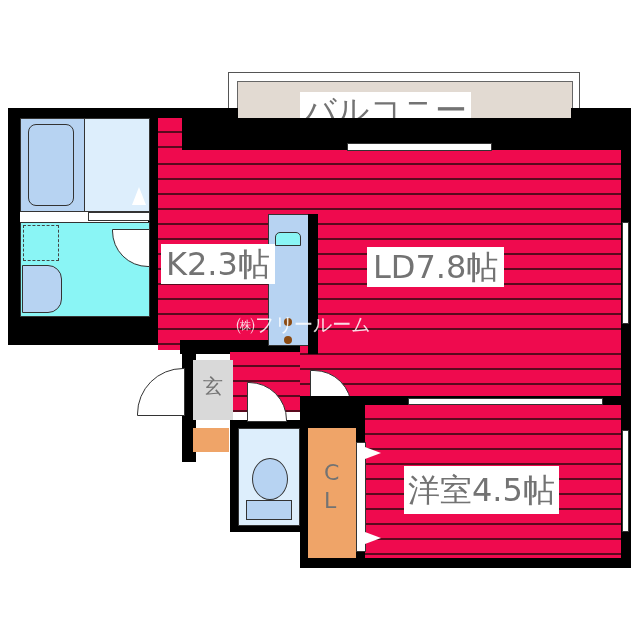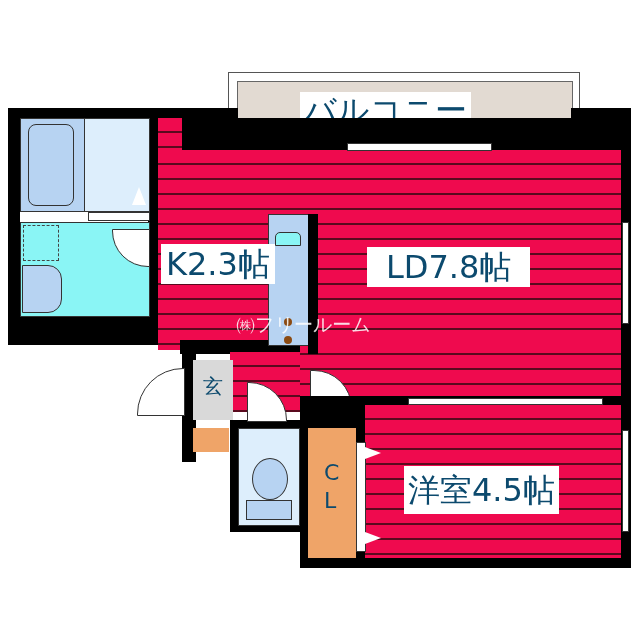--- a/index.html
+++ b/index.html
@@ -3,21 +3,21 @@
 <meta charset="utf-8">
 <style>
   html, body { margin:0; padding:0; background:#ffffff; }
   body { width:640px; height:640px; position:relative; overflow:hidden; font-family:"DejaVu Sans", sans-serif; }
   .abs { position:absolute; }
   .wall { position:absolute; background:#000; }
   .floor { position:absolute;
     background-color:#ef0a4e;
     background-image: repeating-linear-gradient(to bottom, #ef0a4e 0px, #ef0a4e 13px, #5a0a1e 13px, #5a0a1e 15px);
   }
-  .label { position:absolute; background:#ffffff; color:#0c4a6e; white-space:nowrap; line-height:1; }
+  .label { position:absolute; background:#ffffff; color:#737373; white-space:nowrap; line-height:1; }
   .wm { position:absolute; color:#ffffff; font-size:19px; white-space:nowrap; opacity:0.85; }
 </style>
 </head>
 <body>
 
 <div class="abs" style="left:228px;top:73px;width:36px;height:0;"></div>
 <div class="abs" style="left:228px;top:72px;width:36px;height:1px;background:#555;"></div>
 <div class="abs" style="left:228px;top:72px;width:350px;height:46px;border:1px solid #555;border-bottom:none;background:#fff;"></div>
 <div class="abs" style="left:237px;top:81px;width:334px;height:44px;background:#e2dad2;border:1px solid #666;"></div>
 <div class="label" style="left:300px;top:92px;font-size:32px;padding:2px 4px;">バルコニー</div>
@@ -52,21 +52,21 @@
 <div class="abs" style="left:112px;top:229px;width:36px;height:36px;background:#fff;border:1px solid #333;border-radius:0 0 0 36px;"></div>
 
 <div class="abs" style="left:268px;top:214px;width:40px;height:130px;background:#b7d3f2;border:1px solid #333;"></div>
 <div class="abs" style="left:275px;top:232px;width:24px;height:12px;background:#8af5f5;border:1px solid #333;border-radius:5px 5px 0 0;"></div>
 <div class="abs" style="left:284px;top:318px;width:8px;height:8px;border-radius:50%;background:#8b4a12;"></div>
 <div class="abs" style="left:284px;top:336px;width:8px;height:8px;border-radius:50%;background:#8b4a12;"></div>
 <div class="wall" style="left:308px;top:214px;width:10px;height:140px;"></div>
 
 <div class="label" style="left:161px;top:244px;font-size:32px;padding:4px 5px;">K2.3帖</div>
 
-<div class="label" style="left:367px;top:247px;font-size:32px;padding:4px 19px;">LD7.8帖</div>
+<div class="label" style="left:367px;top:247px;font-size:32px;padding:4px 6px;">LD7.8帖</div>
 
 <div class="wm" style="left:236px;top:312px;">㈱フリールーム</div>
 
 <div class="wall" style="left:182px;top:352px;width:14px;height:110px;"></div>
 <div class="abs" style="left:193px;top:360px;width:40px;height:60px;background:#d9d9d9;"></div>
 <div class="label" style="left:203px;top:376px;font-size:20px;background:transparent;">玄</div>
 <div class="abs" style="left:137px;top:368px;width:46px;height:46px;background:#fff;border:1px solid #333;border-radius:46px 0 0 0;"></div>
 <div class="abs" style="left:193px;top:428px;width:36px;height:24px;background:#efa468;"></div>
 <div class="wall" style="left:230px;top:420px;width:80px;height:112px;"></div>
 <div class="abs" style="left:238px;top:428px;width:60px;height:96px;background:#ddeefc;border:1px solid #333;"></div>

